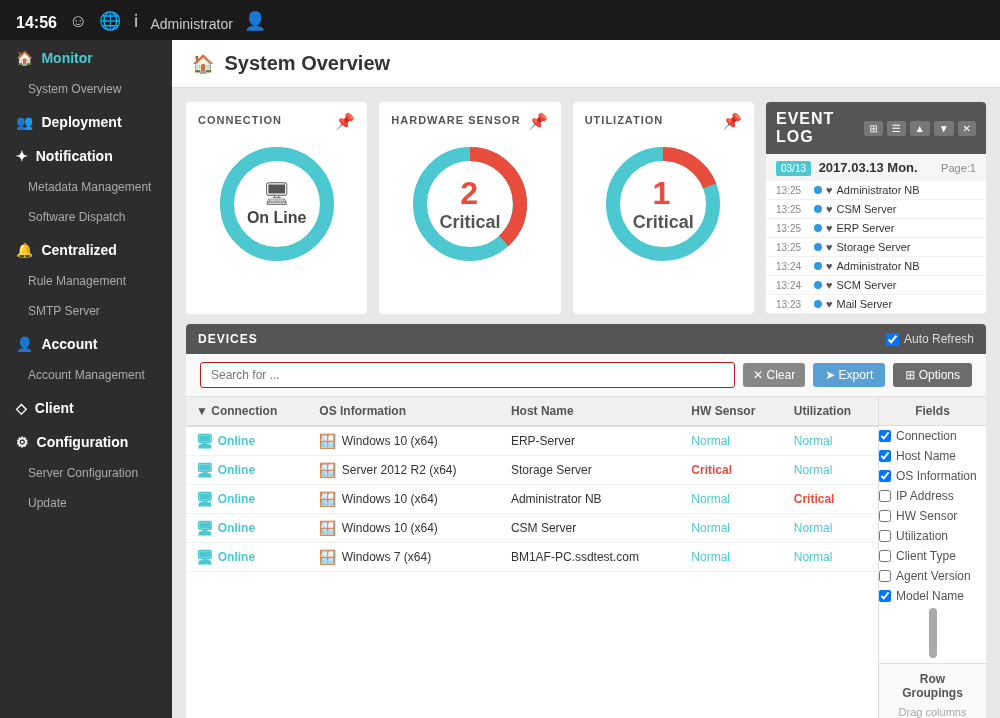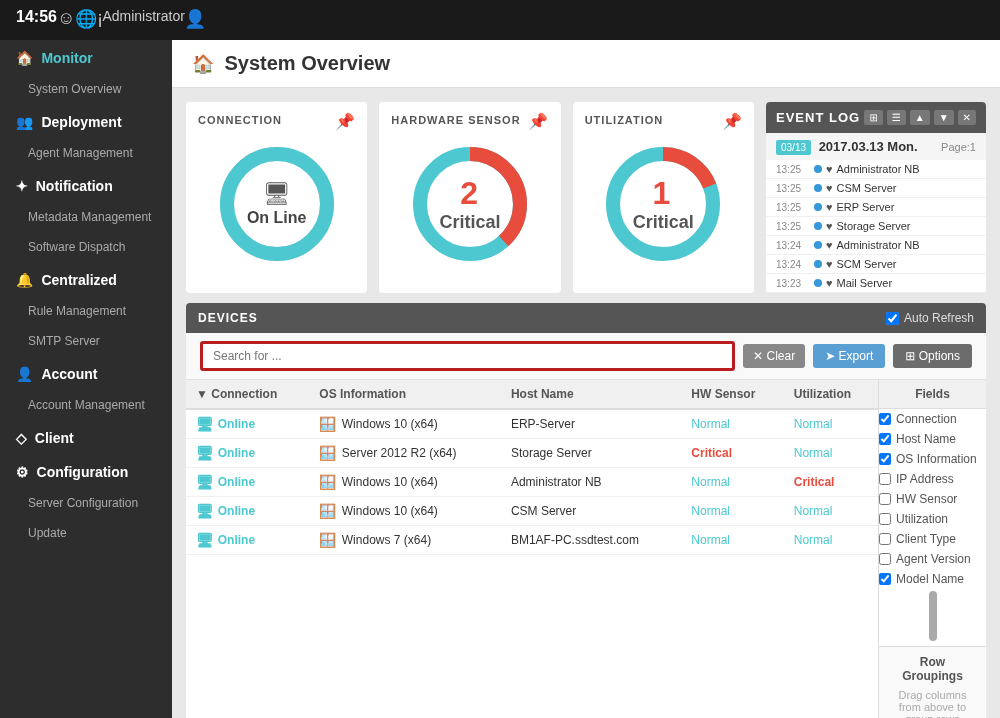--- a/index.html
+++ b/index.html
@@ -2,21 +2,21 @@
 <html><head>
   <meta charset="utf-8">
   <style>
     * { box-sizing: border-box; margin: 0; padding: 0; }
     body { font-family: 'Segoe UI', Arial, sans-serif; background: #2a2a2a; color: #fff; font-size: 13px; width: 1000px; height: 718px; overflow: hidden; }
 
     
     .topbar { background: #1a1a1a; height: 40px; display: flex; align-items: center; justify-content: space-between; padding: 0 16px; }
     .topbar-left { display: flex; align-items: center; gap: 8px; }
     .topbar-logo { font-size: 18px; font-weight: bold; color: #fff; }
-    .topbar-right { display: flex; align-items: flex-start; color: #ccc; font-size: 14px; }
+    .topbar-right { display: flex; align-items: flex-end; gap: 12px; color: #ccc; font-size: 14px; }
     .topbar-time { font-size: 16px; font-weight: bold; color: #fff; }
     .topbar-icon { font-size: 18px; cursor: pointer; }
 
     
     .layout { display: flex; height: 678px; }
 
     
     .sidebar { width: 172px; background: #2d2d2d; flex-shrink: 0; overflow-y: auto; }
     .sidebar-item { padding: 8px 16px; cursor: pointer; display: flex; align-items: center; gap: 8px; font-size: 13px; }
     .sidebar-item.active { color: #4dc8d0; }
@@ -42,41 +42,41 @@
     .donut-container { position: relative; width: 130px; height: 130px; }
     .donut-center { position: absolute; top: 50%; left: 50%; transform: translate(-50%, -50%); text-align: center; }
     .donut-center-icon { font-size: 22px; color: #555; }
     .donut-center-text { font-size: 16px; font-weight: 600; color: #444; margin-top: 2px; }
     .donut-center-num { font-size: 32px; font-weight: bold; color: #e74c3c; }
     .donut-center-label { font-size: 18px; font-weight: 600; color: #555; }
 
     
     .event-card { background: #fff; border-radius: 4px; width: 220px; flex-shrink: 0; padding: 0; overflow: hidden; }
     .event-card-header { background: #555; padding: 8px 10px; display: flex; align-items: center; justify-content: space-between; }
-    .event-card-title { font-size: 13px; font-weight: 700; color: #fff; letter-spacing: 1px; }
+    .event-card-title { font-size: 16px; font-weight: 700; color: #fff; letter-spacing: 1px; }
     .event-card-controls { display: flex; gap: 4px; }
     .event-ctrl { background: #777; border: none; color: #fff; font-size: 10px; padding: 2px 5px; cursor: pointer; border-radius: 2px; }
     .event-date-row { background: #f5f5f5; padding: 6px 10px; display: flex; align-items: center; justify-content: space-between; }
     .event-date { font-size: 16px; font-weight: bold; color: #333; }
     .event-date-badge { background: #4dc8d0; color: #fff; font-size: 10px; padding: 2px 5px; border-radius: 2px; }
     .event-page { font-size: 11px; color: #888; }
     .event-list { padding: 0; }
     .event-row { display: flex; align-items: center; gap: 4px; padding: 3px 10px; border-bottom: 1px solid #f0f0f0; font-size: 11px; color: #555; }
     .event-time { color: #888; font-size: 10px; flex-shrink: 0; width: 34px; }
     .event-dot { width: 8px; height: 8px; border-radius: 50%; flex-shrink: 0; }
     .event-dot.blue { background: #3498db; }
     .event-server { color: #333; }
 
     
     .devices-section { margin: 0 14px 14px; background: #fff; border-radius: 4px; overflow: hidden; }
     .devices-header { background: #555; padding: 8px 12px; display: flex; align-items: center; justify-content: space-between; }
     .devices-title { font-size: 12px; font-weight: 700; color: #fff; letter-spacing: 1px; }
     .devices-autorefresh { display: flex; align-items: center; gap: 5px; font-size: 12px; color: #ddd; }
     .devices-toolbar { padding: 8px 14px; display: flex; align-items: center; gap: 8px; background: #f9f9f9; border-bottom: 1px solid #e0e0e0; }
-    .search-input { flex: 1; padding: 5px 10px; border: 3px solid #b91c1c; border-radius: 3px; font-size: 12px; color: #555; }
+    .search-input { flex: 1; padding: 5px 10px; border: 1px solid #b91c1c; border-radius: 3px; font-size: 12px; color: #555; }
     .clear-btn { background: #888; color: #fff; border: none; padding: 5px 10px; border-radius: 3px; font-size: 12px; cursor: pointer; display: flex; align-items: center; gap: 4px; }
     .export-btn { background: #5a9fd4; color: #fff; border: none; padding: 5px 12px; border-radius: 3px; font-size: 12px; cursor: pointer; margin-left: auto; display: flex; align-items: center; gap: 4px; }
     .options-btn { background: #6c6c6c; color: #fff; border: none; padding: 5px 12px; border-radius: 3px; font-size: 12px; cursor: pointer; display: flex; align-items: center; gap: 4px; }
 
     
     .devices-body { display: flex; }
     .table-wrap { flex: 1; overflow-x: auto; }
     table { width: 100%; border-collapse: collapse; font-size: 12px; }
     thead th { background: #f0f0f0; padding: 7px 10px; text-align: left; border-bottom: 2px solid #ddd; color: #555; font-weight: 600; white-space: nowrap; }
     tbody tr { border-bottom: 1px solid #f0f0f0; }
@@ -121,23 +121,20 @@
       <span class="sidebar-icon">🏠</span>
       <span>Monitor</span>
     </div>
     <div class="sidebar-item sub">
       <span>System Overview</span>
     </div>
 
     <div class="sidebar-item section">
       <span class="sidebar-icon">👥</span>
       <span>Deployment</span>
-    </div>
-    <div class="sidebar-item sub">
-      <span>Agent Management</span>
     </div>
 
     <div class="sidebar-item section">
       <span class="sidebar-icon">✦</span>
       <span>Notification</span>
     </div>
     <div class="sidebar-item sub">
       <span>Metadata Management</span>
     </div>
     <div class="sidebar-item sub">

